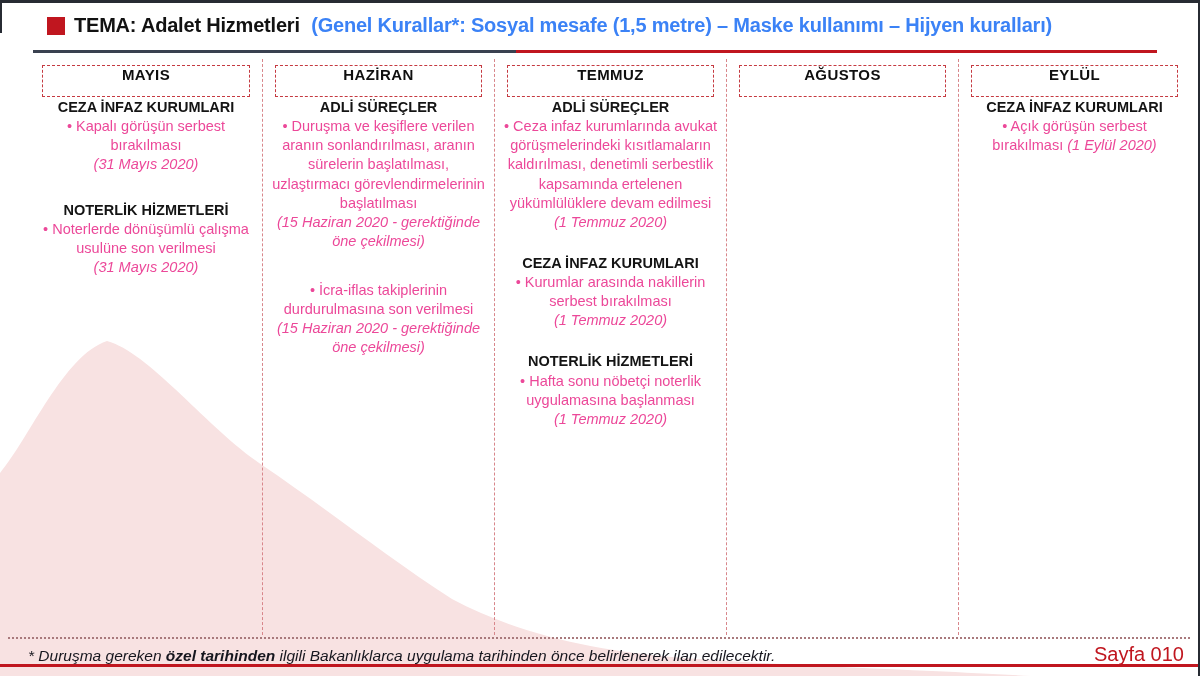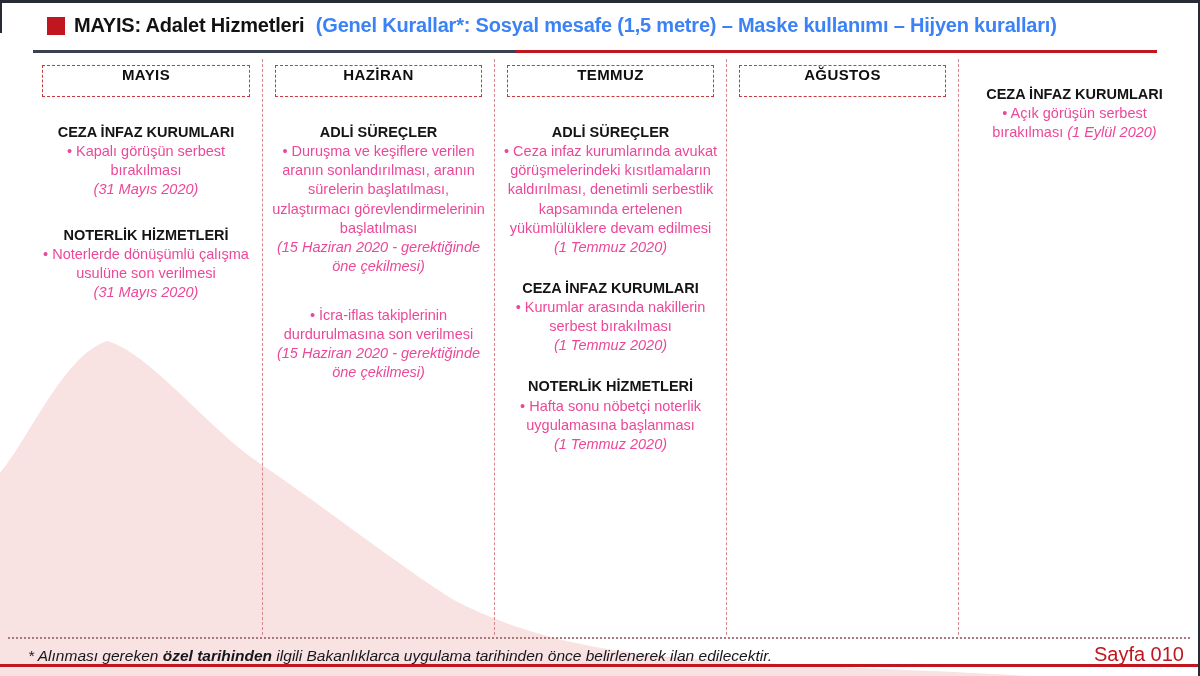--- a/index.html
+++ b/index.html
@@ -27,21 +27,21 @@
     position:absolute; left:30px; top:56px; width:1160px; height:576px;
     display:grid; grid-template-columns:repeat(5,1fr);
   }
   .col { padding:0 9px; text-align:center; box-sizing:border-box; overflow:hidden; }
   .col + .col { border-left:1.5px dashed #d8868b; }
   .month-box {
     margin:6px 3px 0; border:1.5px dashed #c53a41; height:30px; background:#ffffff;
     display:flex; align-items:flex-start; justify-content:center;
     font-weight:bold; font-size:15px; letter-spacing:0.4px; color:#0f0f0f;
   }
-  .col-body { margin-top:26px; }
+  .col-body { margin-top:1px; }
   .heading { font-weight:bold; font-size:14.5px; color:#141414; line-height:1.32; }
   .body    { font-size:14.5px; color:#ec4899; line-height:1.32; }
   .date    { font-style:italic; }
   .date-inline { font-style:italic; }
   .gap-c1 { margin-top:26px; }
   .gap-c2 { margin-top:30px; }
   .gap-c3 { margin-top:22px; }
 
   
   .foot-dotted { position:absolute; left:8px; right:8px; top:634px; border-top:2px dotted #a8797c; }
@@ -64,21 +64,21 @@
              C330,508 384,552 452,596 C520,632 596,648 684,655
              C780,662 862,665 932,668 C996,671 1044,674 1096,676
              L0,676 Z" fill="#f8e2e2"></path>
   </svg>
 
   <div class="left-stub"></div>
 
   <div class="title-row">
     <span class="bullet-square"></span>
     <div class="title">
-      <span>MAYIS: Adalet Hizmetleri</span>
+      <span>TEMA: Adalet Hizmetleri</span>
       <span class="red">(Genel Kurallar*: Sosyal mesafe (1,5 metre) – Maske kullanımı – Hijyen kuralları)</span>
     </div>
   </div>
 
   <div class="header-underline">
     <div class="seg-dark"></div>
     <div class="seg-red"></div>
   </div>
 
   <div class="columns">
@@ -142,37 +142,40 @@
     </section>
 
     <section class="col">
       <div class="month-box">
         <span>AĞUSTOS</span>
       </div>
       <div class="col-body"></div>
     </section>
 
     <section class="col">
+      <div class="month-box">
+        <span>EYLÜL</span>
+      </div>
       <div class="col-body">
         <div class="item">
           <div class="heading">CEZA İNFAZ KURUMLARI</div>
           <div class="body">
             <span>• Açık görüşün serbest bırakılması</span>
             <span class="date-inline">(1 Eylül 2020)</span>
           </div>
         </div>
       </div>
     </section>
 
   </div>
 
   <div class="foot-dotted"></div>
 
   <div class="footer">
     <div class="note">
-      <span>* Alınması gereken </span><b>özel tarihinden</b><span> ilgili Bakanlıklarca uygulama tarihinden önce belirlenerek ilan edilecektir.</span>
+      <span>* Duruşma gereken </span><b>özel tarihinden</b><span> ilgili Bakanlıklarca uygulama tarihinden önce belirlenerek ilan edilecektir.</span>
     </div>
     <div class="page-label">Sayfa 010</div>
   </div>
 
   <div class="bottom-line"></div>
 
 </div>
 
 </body></html>

